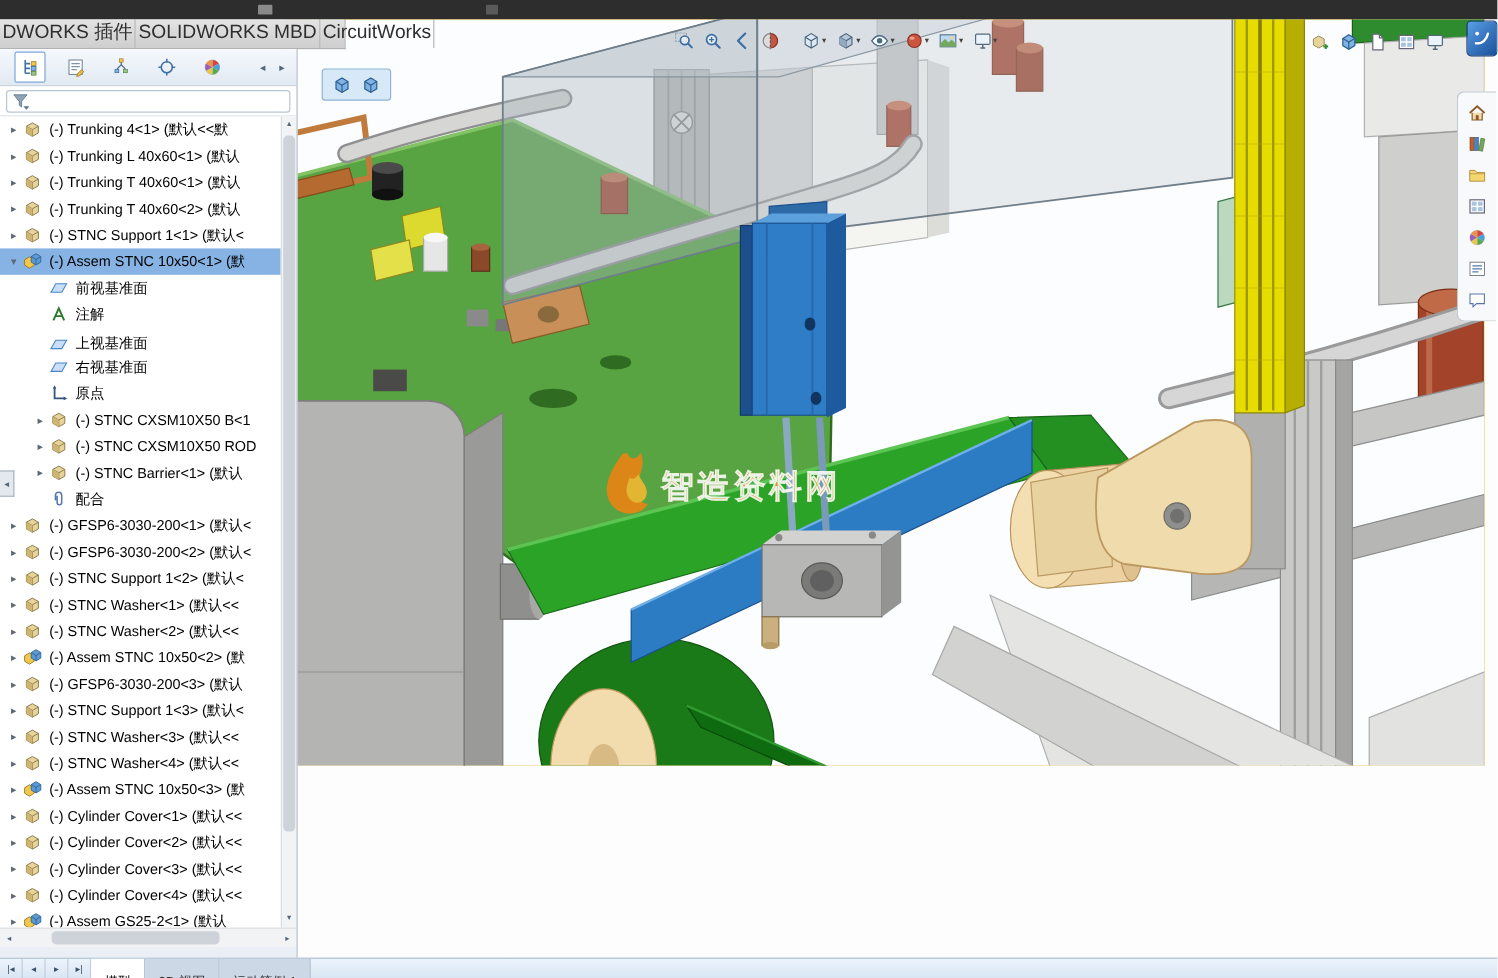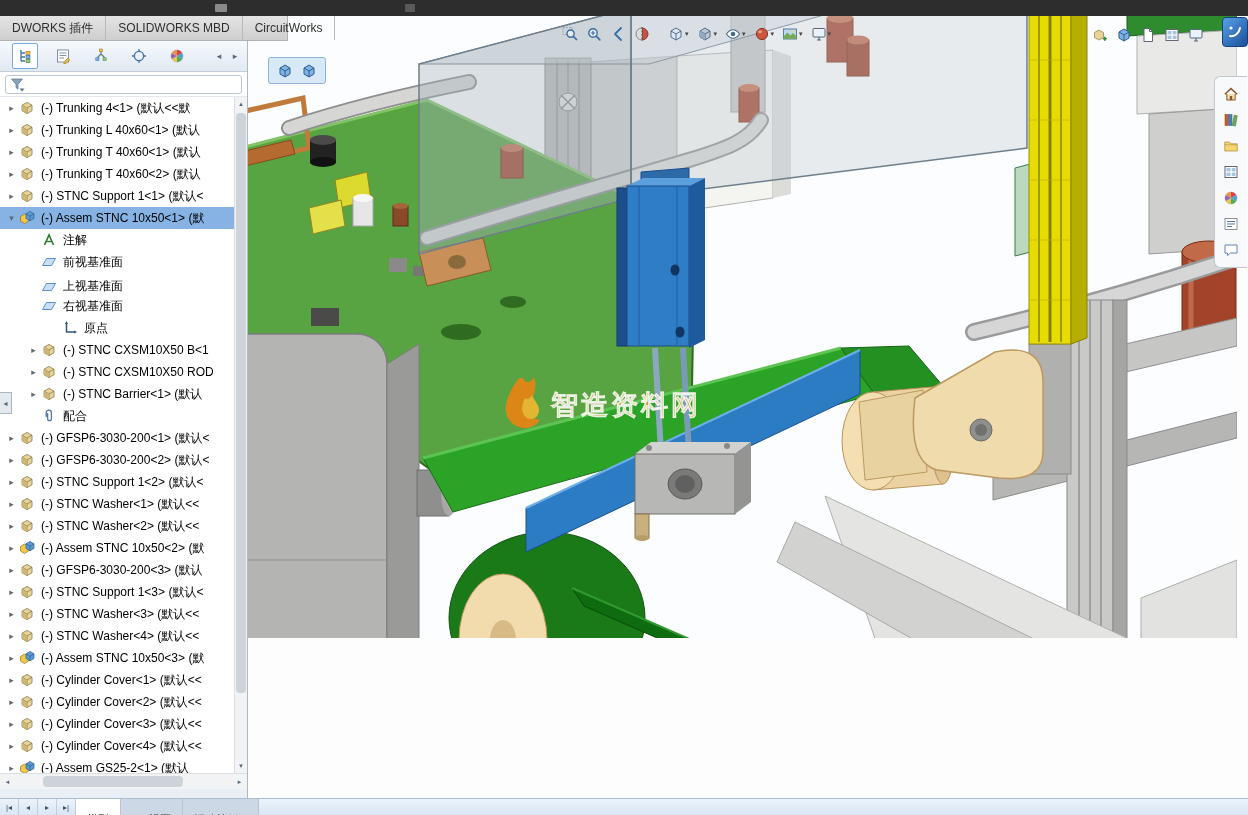--- a/index.html
+++ b/index.html
@@ -6,21 +6,21 @@
 html,body{width:1248px;height:815px}
 body{font-family:"Liberation Sans","DejaVu Sans",sans-serif;background:#fff;overflow:hidden}
 .app{position:relative;width:1248px;height:815px;background:#fdfdfd;overflow:hidden}
 
 
 .top-strip{position:absolute;left:0;top:0;width:1248px;height:16px;background:#2d2d2d;z-index:9}
 .strip-dot{position:absolute;top:4px;height:8px;border-radius:1px}
 
 
 .ribbon-row{position:absolute;left:0;top:16px;width:288px;height:25px;background:linear-gradient(#e4e4e4,#cecece);border-bottom:1px solid #b2b2b2;border-right:1px solid #b2b2b2;display:flex;z-index:5}
-.ribbon-tab{padding:0 12px;line-height:24px;font-size:12px;color:#2e2e2e;border-right:1px solid #b9b9b9;white-space:nowrap;cursor:pointer}
+.ribbon-tab{padding:0 2px;line-height:24px;font-size:16px;color:#2e2e2e;border-right:1px solid #b9b9b9;white-space:nowrap;cursor:pointer}
 
 
 .viewport{position:absolute;left:238px;top:16px;width:999px;height:622px;background:#eab308;overflow:hidden;z-index:1}
 .scene{position:absolute;left:0;top:0;width:999px;height:782px;display:block}
 .scene text{font-family:"Liberation Sans","DejaVu Sans",sans-serif}
 
 
 .left-panel{position:absolute;left:0;top:41px;width:248px;height:757px;background:#fff;border-right:1px solid #aeb8c2;z-index:6;overflow:hidden}
 .panel-tab-bar{position:absolute;left:0;top:0;width:100%;height:31px;background:linear-gradient(#f5f9fd,#e1e9f2);border-bottom:1px solid #c3cdd7;display:flex;align-items:center;padding-left:12px;gap:12px}
 .panel-tab{width:26px;height:26px;display:flex;align-items:center;justify-content:center;border-radius:2px;cursor:pointer}
@@ -425,54 +425,54 @@
               <path d="M7 3.8 11 1.4l4 2.4v4.6l-4 2.4-4-2.4Z" fill="#5b9bd5" stroke="#2e5f8f" stroke-width=".7"></path>
               <path d="M7 3.8l4 2.4 4-2.4M11 6.2v4.6" fill="none" stroke="#2e5f8f" stroke-width=".7"></path>
             </svg>
           </span>
           <span class="tree-label">(-) Assem STNC 10x50&lt;1&gt; (默</span>
         </div>
         <div class="tree-row" style="padding-left: 26px;">
           <span class="tree-arrow"></span>
           <span class="icon tree-icon">
             <svg viewBox="0 0 16 16">
+              <path d="M1.5 11.5 5.5 4.5h9l-4 7Z" fill="rgba(120,175,235,.4)" stroke="#4a84c8" stroke-width=".9"></path>
+            </svg>
+          </span>
+          <span class="tree-label">前视基准面</span>
+        </div>
+        <div class="tree-row" style="padding-left: 26px;">
+          <span class="tree-arrow"></span>
+          <span class="icon tree-icon">
+            <svg viewBox="0 0 16 16">
               <path d="M3.5 13 8 3l4.5 10" fill="none" stroke="#2a7a2a" stroke-width="1.6"></path>
               <path d="M5.2 9.5h5.6" stroke="#2a7a2a" stroke-width="1.4"></path>
             </svg>
           </span>
           <span class="tree-label">注解</span>
         </div>
+        <div class="tree-row" style="padding-left: 26px; align-items: flex-end;">
+          <span class="tree-arrow"></span>
+          <span class="icon tree-icon">
+            <svg viewBox="0 0 16 16">
+              <path d="M1.5 11.5 5.5 4.5h9l-4 7Z" fill="rgba(120,175,235,.4)" stroke="#4a84c8" stroke-width=".9"></path>
+            </svg>
+          </span>
+          <span class="tree-label">上视基准面</span>
+        </div>
         <div class="tree-row" style="padding-left: 26px;">
           <span class="tree-arrow"></span>
           <span class="icon tree-icon">
             <svg viewBox="0 0 16 16">
               <path d="M1.5 11.5 5.5 4.5h9l-4 7Z" fill="rgba(120,175,235,.4)" stroke="#4a84c8" stroke-width=".9"></path>
             </svg>
           </span>
-          <span class="tree-label">前视基准面</span>
-        </div>
-        <div class="tree-row" style="padding-left: 26px; align-items: flex-end;">
-          <span class="tree-arrow"></span>
-          <span class="icon tree-icon">
-            <svg viewBox="0 0 16 16">
-              <path d="M1.5 11.5 5.5 4.5h9l-4 7Z" fill="rgba(120,175,235,.4)" stroke="#4a84c8" stroke-width=".9"></path>
-            </svg>
-          </span>
-          <span class="tree-label">上视基准面</span>
+          <span class="tree-label">右视基准面</span>
         </div>
         <div class="tree-row" style="padding-left: 26px;">
-          <span class="tree-arrow"></span>
-          <span class="icon tree-icon">
-            <svg viewBox="0 0 16 16">
-              <path d="M1.5 11.5 5.5 4.5h9l-4 7Z" fill="rgba(120,175,235,.4)" stroke="#4a84c8" stroke-width=".9"></path>
-            </svg>
-          </span>
-          <span class="tree-label">右视基准面</span>
-        </div>
-        <div class="tree-row" style="padding-left: 26px; margin-left: 21px;">
           <span class="tree-arrow"></span>
           <span class="icon tree-icon">
             <svg viewBox="0 0 16 16">
               <path d="M4.5 3v9h9" fill="none" stroke="#33567f" stroke-width="1.5"></path>
               <path d="M3 4 4.5 1 6 4Z" fill="#33567f"></path>
               <path d="M12 10.5 15 12l-3 1.5Z" fill="#33567f"></path>
             </svg>
           </span>
           <span class="tree-label">原点</span>
         </div>

